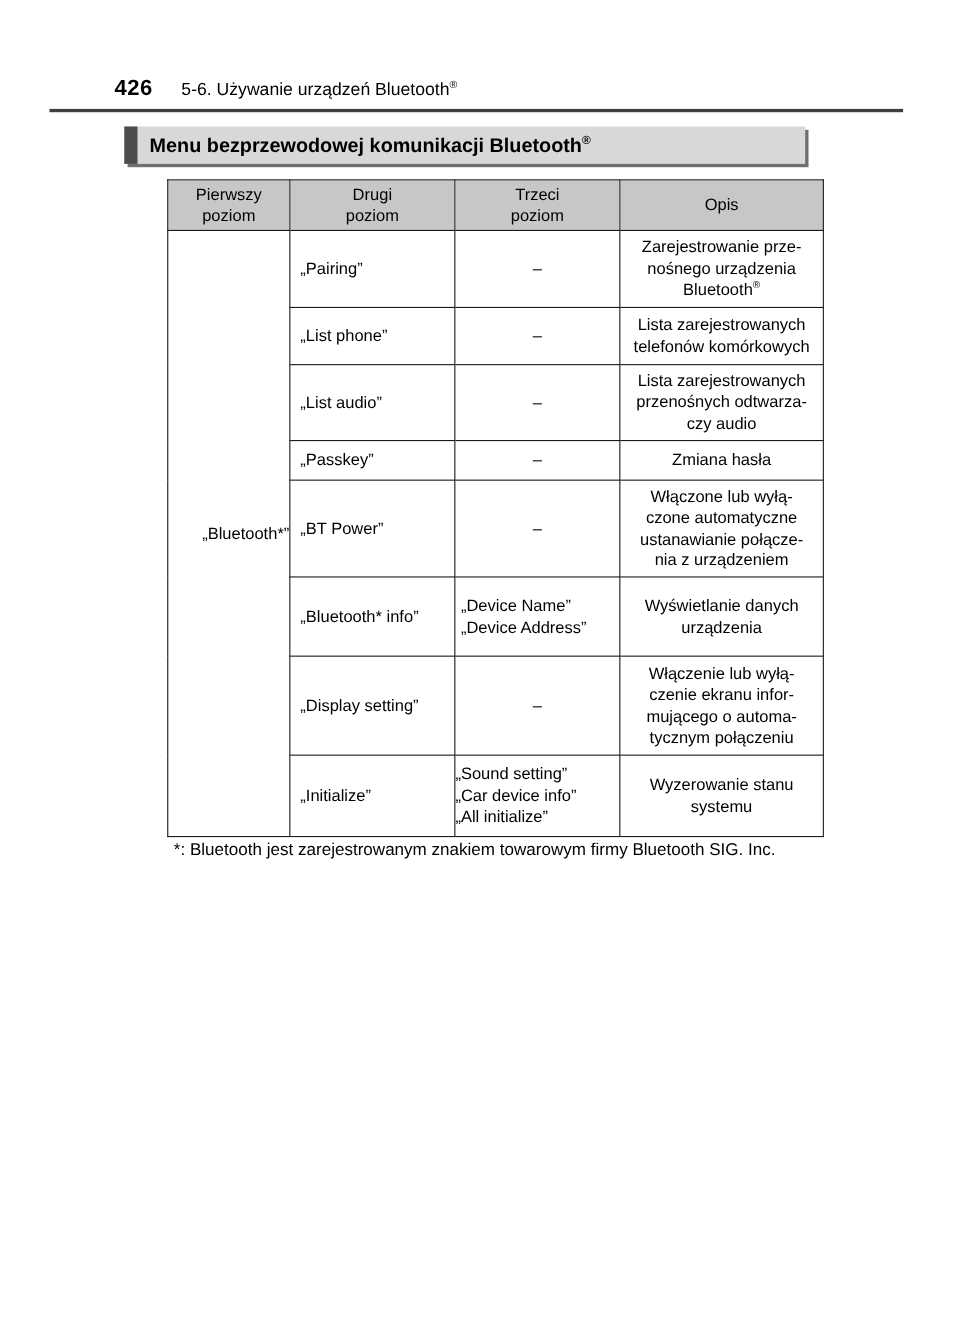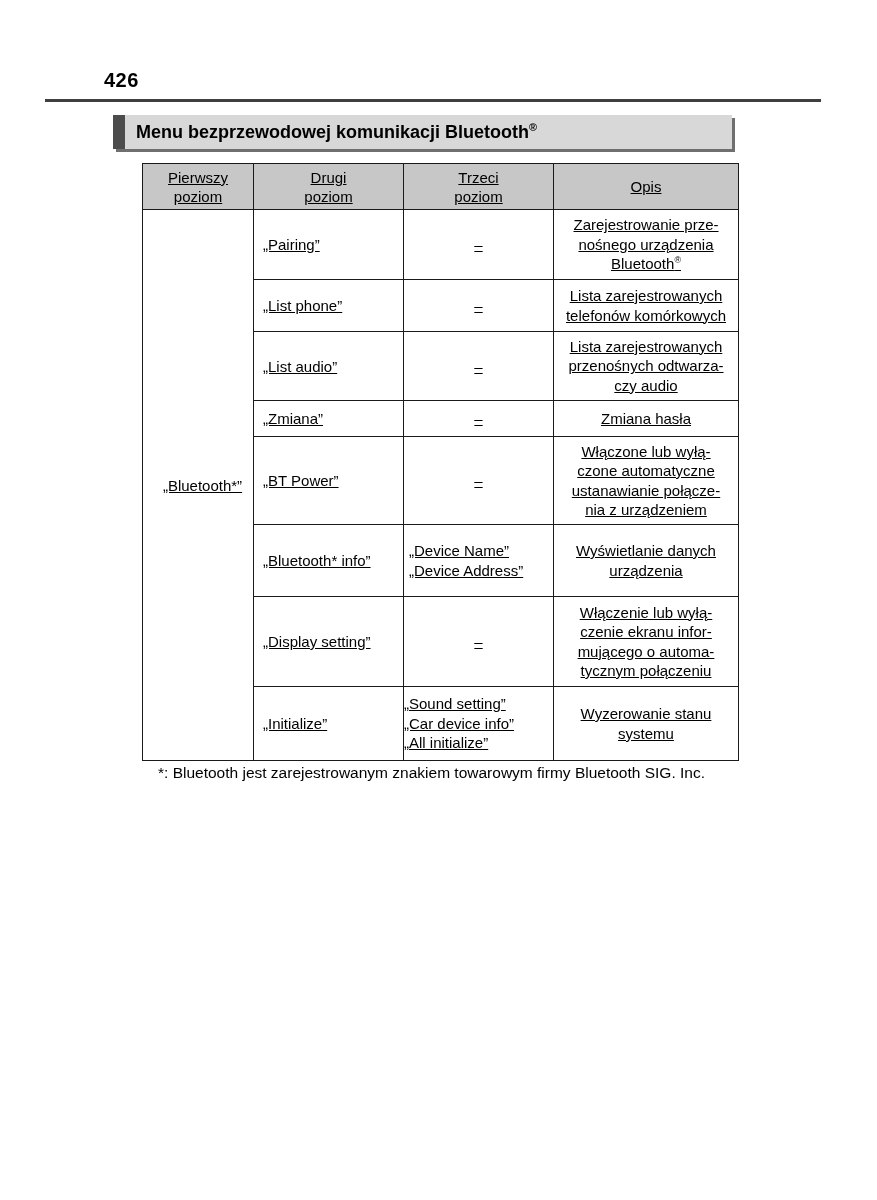--- a/index.html
+++ b/index.html
@@ -31,55 +31,55 @@
     position:absolute;top:115px;left:113px;width:619px;height:34px;
     box-sizing:border-box;background:var(--title_bar_bg);
     border-left:12px solid var(--title_bar_accent);
     box-shadow:3px 3px 0 var(--title_bar_shadow);
     display:flex;align-items:center;
   }
   .section-title{
     font-size:18px;font-weight:bold;margin:0;padding-left:11px;white-space:nowrap;
   }
   table.menu-table{
-    position:absolute;top:163px;left:142px;width:596px;
+    position:absolute;top:163px;left:152px;width:596px;
     border-collapse:collapse;table-layout:fixed;
     font-size:15px;
-    text-decoration:underline;
   }
   .menu-table th,.menu-table td{
     border:1px solid var(--border_color);
     white-space:pre-line;
     vertical-align:middle;
     padding:0;
     overflow:hidden;
   }
   .menu-table th{
     background:var(--table_header_bg);
     font-weight:normal;text-align:center;line-height:19px;height:45px;
   }
-  td.first-level{padding-left:9px;text-align:center;margin-top:24px;}
+  td.first-level{padding-left:9px;text-align:right;margin-top:24px;}
   td.second-level{padding-left:9px;text-align:left;}
   td.third-dash{text-align:center;}
   td.third-left{padding:16px 5px;text-align:left;line-height:19.5px;}
   td.third-center{line-height:19.5px;}
   td.desc{padding:4px 7px;text-align:center;line-height:19.5px;}
   tr.r1{height:70px;} tr.r2{height:52px;margin-top:24px;} tr.r3{height:69px;}
   tr.r4{height:36px;} tr.r5{height:88px;} tr.r6{height:54px;}
   tr.r7{height:90px;} tr.r8{height:74px;}
   .footnote{
     position:absolute;top:752px;left:146px;margin:12px;font-size:15.5px;white-space:nowrap;
   }
   sup{font-size:0.6em;vertical-align:super;line-height:0;}
 </style>
 </head>
 <body>
 
 <div class="page-header">
   <span class="page-number">426</span>
+  <span class="chapter-title">5-6. Używanie urządzeń Bluetooth<sup>®</sup></span>
 </div>
 
 <div class="rule"></div>
 
 <div class="section-bar">
   <h1 class="section-title">Menu bezprzewodowej komunikacji Bluetooth<sup>®</sup></h1>
 </div>
 
 <table class="menu-table">
   <colgroup>
@@ -115,21 +115,21 @@
 telefonów komórkowych</td>
     </tr>
     <tr class="r3">
       <td class="second-level">„List audio”</td>
       <td class="third-dash">–</td>
       <td class="desc">Lista zarejestrowanych
 przenośnych odtwarza-
 czy audio</td>
     </tr>
     <tr class="r4">
-      <td class="second-level">„Zmiana”</td>
+      <td class="second-level">„Passkey”</td>
       <td class="third-dash">–</td>
       <td class="desc">Zmiana hasła</td>
     </tr>
     <tr class="r5">
       <td class="second-level">„BT Power”</td>
       <td class="third-dash">–</td>
       <td class="desc">Włączone lub wyłą-
 czone automatyczne
 ustanawianie połącze-
 nia z urządzeniem</td>

